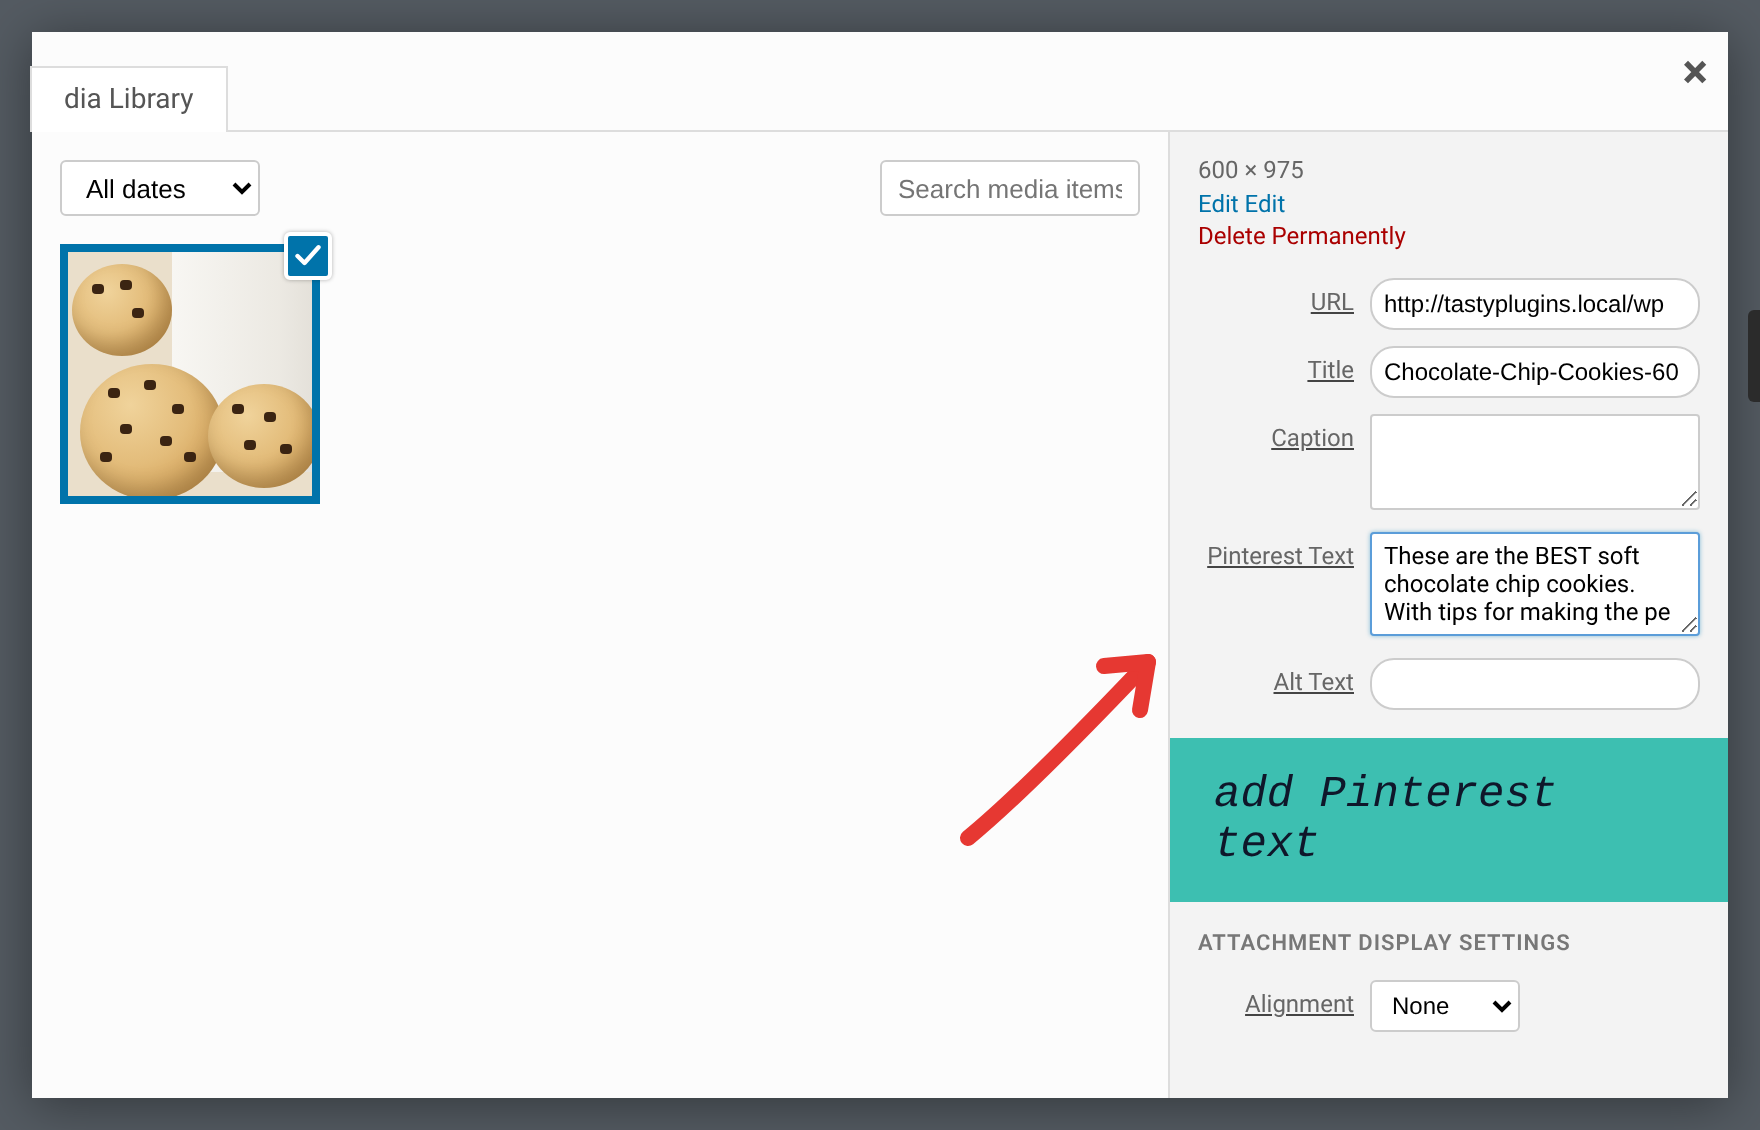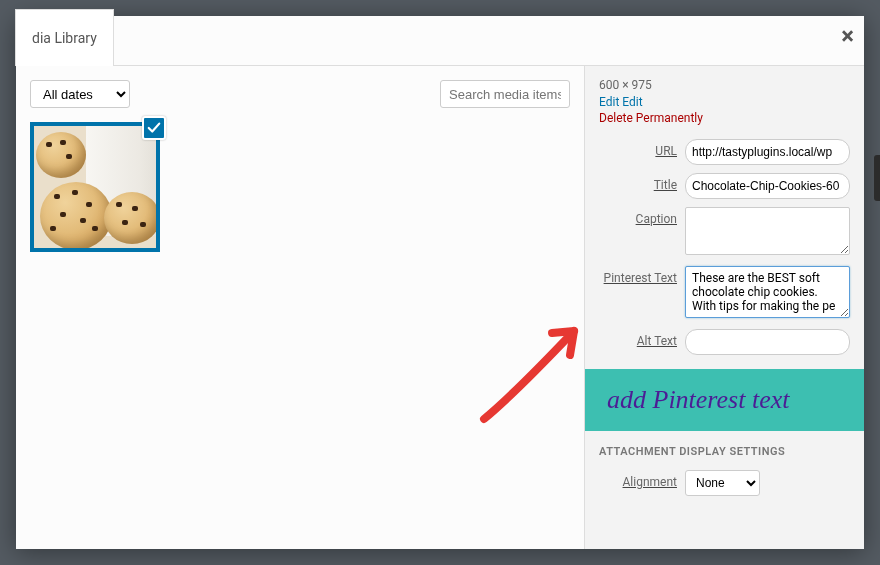--- a/index.html
+++ b/index.html
@@ -37,21 +37,21 @@
       height: 50px;
       display: flex;
       align-items: flex-end;
       padding-left: 0;
       border-bottom: 1px solid #ddd;
     }
     .tab {
       background: #fff;
       border: 1px solid #ddd;
       border-bottom: none;
-      padding: 20px 16px;
+      padding: 8px 16px;
       font-size: 14px;
       color: #555;
       position: relative;
       top: 1px;
       margin-left: -1px;
     }
     .content-row {
       display: flex;
       flex: 1;
     }
@@ -194,26 +194,26 @@
       font-size: 12px;
       resize: vertical;
       font-family: inherit;
       background: #fff;
     }
     textarea.caption-ta { height: 48px; }
     textarea.pin-ta { height: 52px; border: 1px solid #5b9dd9; box-shadow: 0 0 2px rgba(30,140,190,0.5); }
     input.alt-input { border-color: #ccc; }
     .callout {
       background: #3dbfb1;
-      color: #4c1d95;
+      color: #0f172a;
       font-style: italic;
-      font-size: 26px;
+      font-size: 22px;
       padding: 16px 22px;
       margin: 6px -14px 14px -14px;
-      font-family: Liberation Serif, serif;
+      font-family: Liberation Mono, monospace;
     }
     .section-heading {
       font-size: 11px;
       letter-spacing: 0.5px;
       color: #777;
       font-weight: 600;
       margin-bottom: 12px;
     }
     select.align-select {
       height: 26px;

